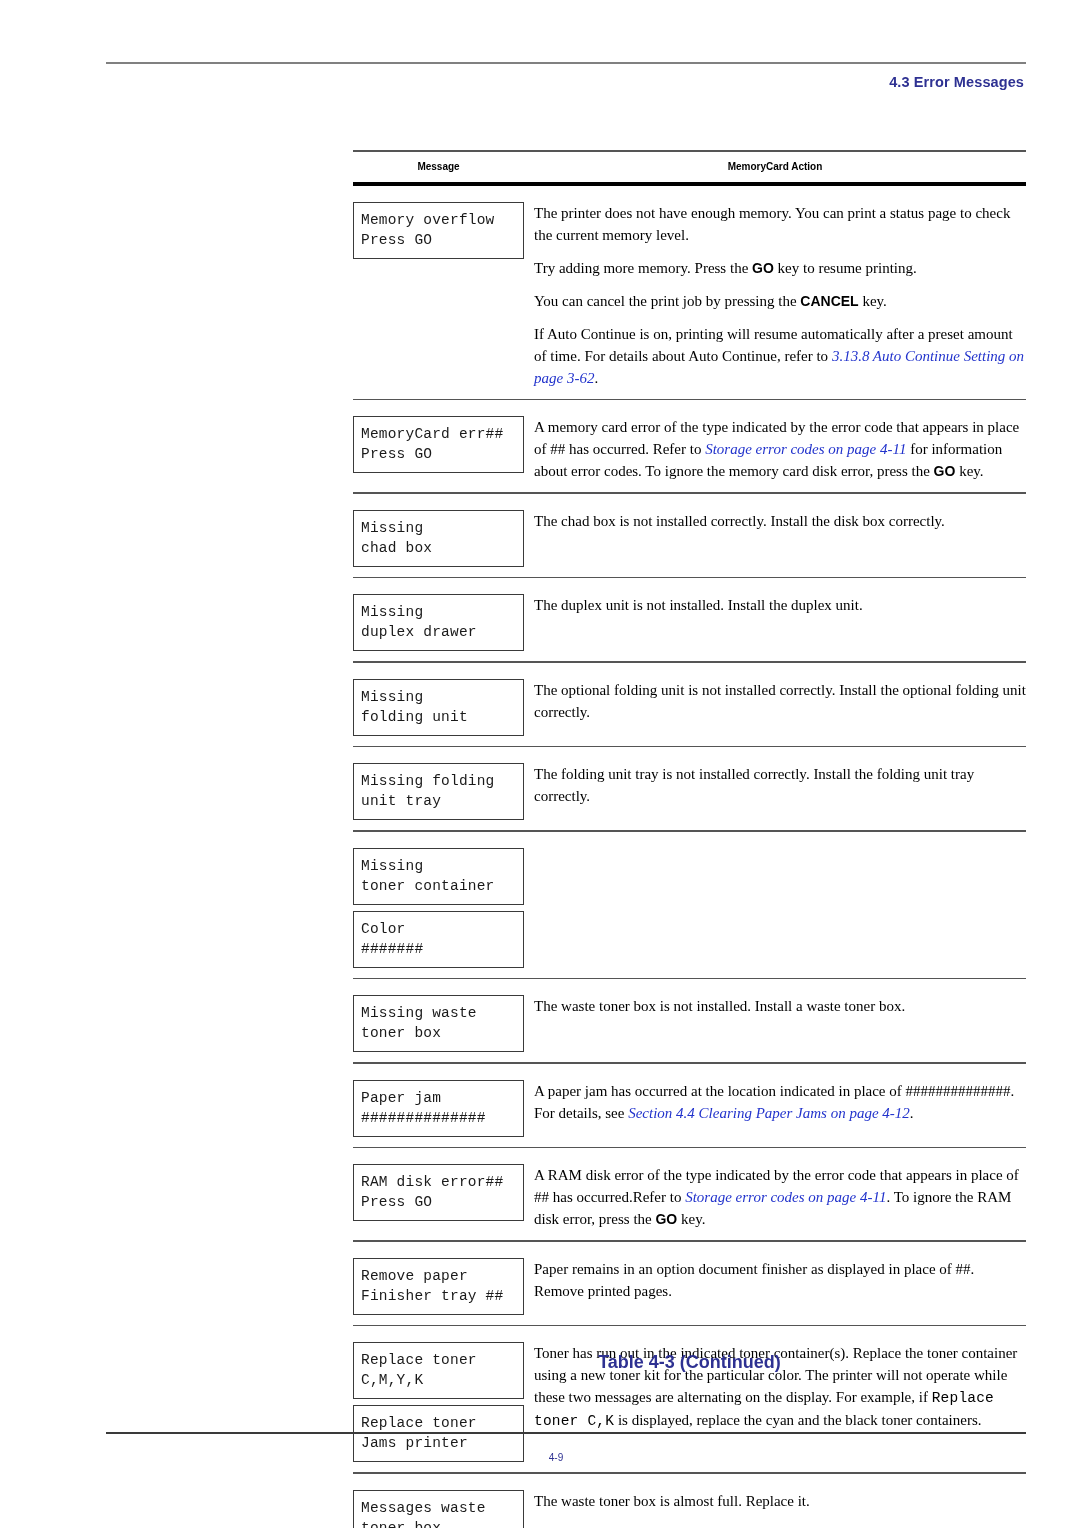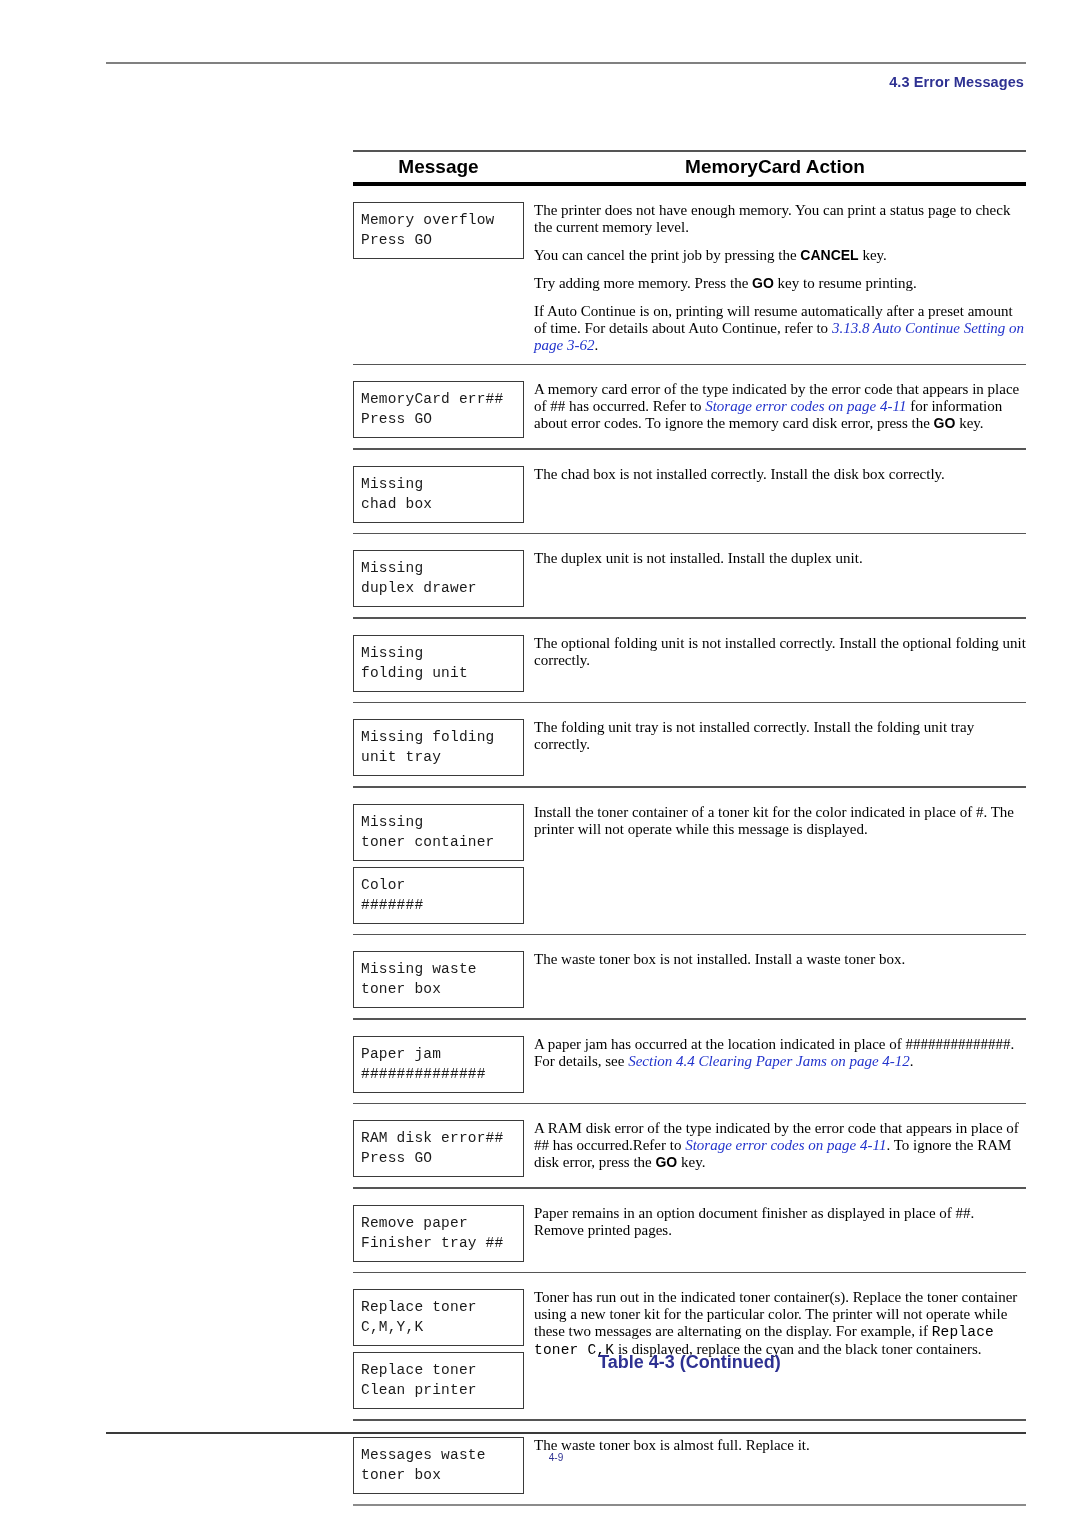--- a/index.html
+++ b/index.html
@@ -66,21 +66,21 @@
     width: 100%;
   }
 
   .thead {
     display: flex;
     align-items: center;
     height: 30px;
   }
   .th {
     font-family: "Liberation Sans", sans-serif;
-    font-size: 19px;
+    font-size: 10px;
     font-weight: bold;
     text-align: center;
     color: #000;
   }
   .th-msg { width: 171px; }
   .th-act { flex: 1; }
 
   .row {
     display: flex;
     align-items: flex-start;
@@ -113,21 +113,21 @@
     margin-bottom: 6px;
   }
   .msgbox:last-child { margin-bottom: 0; }
   .msgbox .ln { display: block; white-space: pre; }
 
   
   .act p {
     margin: 0 0 11px 0;
     font-family: "Liberation Serif", serif;
     font-size: 15px;
-    line-height: 17px;
+    line-height: 22px;
     text-align: left;
     color: #000;
   }
   .act p:last-child { margin-bottom: 0; }
   .kb {
     font-family: "Liberation Sans", sans-serif;
     font-weight: bold;
     font-size: 14px;
   }
   .xref {
@@ -192,22 +192,22 @@
     <div id="rows-host">
         <div class="row">
           <div class="col-msg">
             <div class="msgbox">
               <span class="ln">Memory overflow</span>
               <span class="ln">Press GO</span>
             </div>
           </div>
           <div class="col-act act">
             <p><span>The printer does not have enough memory. You can print a status page to check the current memory level.</span></p>
+            <p><span>Try adding more memory. Press the </span><span class="kb">GO</span><span> key to resume printing.</span></p>
             <p><span>You can cancel the print job by pressing the </span><span class="kb">CANCEL</span><span> key.</span></p>
-            <p><span>Try adding more memory. Press the </span><span class="kb">GO</span><span> key to resume printing.</span></p>
             <p><span>If Auto Continue is on, printing will resume automatically after a preset amount of time. For details about Auto Continue, refer to </span><span class="xref">3.13.8 Auto Continue Setting on page 3-62</span><span>.</span></p>
           </div>
         </div>
         <div class="rule-thin"></div>
         <div class="row">
           <div class="col-msg">
             <div class="msgbox">
               <span class="ln">MemoryCard err##</span>
               <span class="ln">Press GO</span>
             </div>
@@ -269,23 +269,20 @@
           <div class="col-msg">
             <div class="msgbox">
               <span class="ln">Missing</span>
               <span class="ln">toner container</span>
             </div>
             <div class="msgbox">
               <span class="ln">Color</span>
               <span class="ln">#######</span>
             </div>
           </div>
-          <div class="col-act act">
-            <p><span>Install the toner container of a toner kit for the color indicated in place of #. The printer will not operate while this message is displayed.</span></p>
-          </div>
         </div>
         <div class="rule-thin"></div>
         <div class="row">
           <div class="col-msg">
             <div class="msgbox">
               <span class="ln">Missing waste</span>
               <span class="ln">toner box</span>
             </div>
           </div>
           <div class="col-act act">
@@ -330,21 +327,21 @@
         </div>
         <div class="rule-thin"></div>
         <div class="row">
           <div class="col-msg">
             <div class="msgbox">
               <span class="ln">Replace toner</span>
               <span class="ln">C,M,Y,K</span>
             </div>
             <div class="msgbox">
               <span class="ln">Replace toner</span>
-              <span class="ln">Clean printer</span>
+              <span class="ln">Jams printer</span>
             </div>
           </div>
           <div class="col-act act">
             <p><span>Toner has run out in the indicated toner container(s). Replace the toner container using a new toner kit for the particular color. The printer will not operate while these two messages are alternating on the display. For example, if </span><span class="mono-inline">Replace toner C,K</span><span> is displayed, replace the cyan and the black toner containers.</span></p>
           </div>
         </div>
         <div class="rule-thin"></div>
         <div class="row">
           <div class="col-msg">
             <div class="msgbox">

